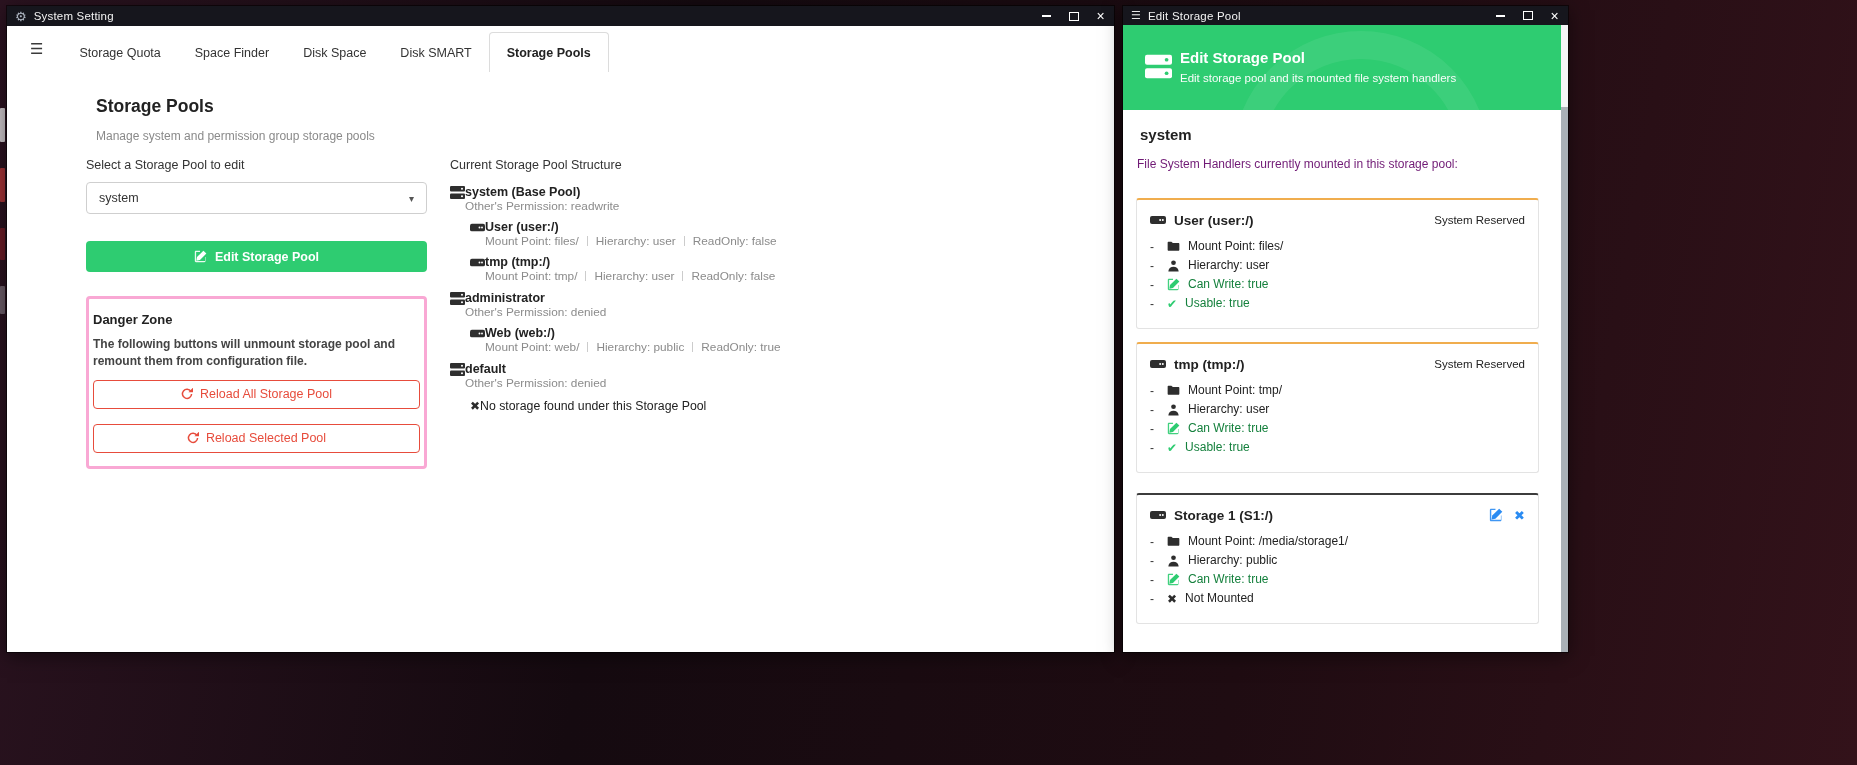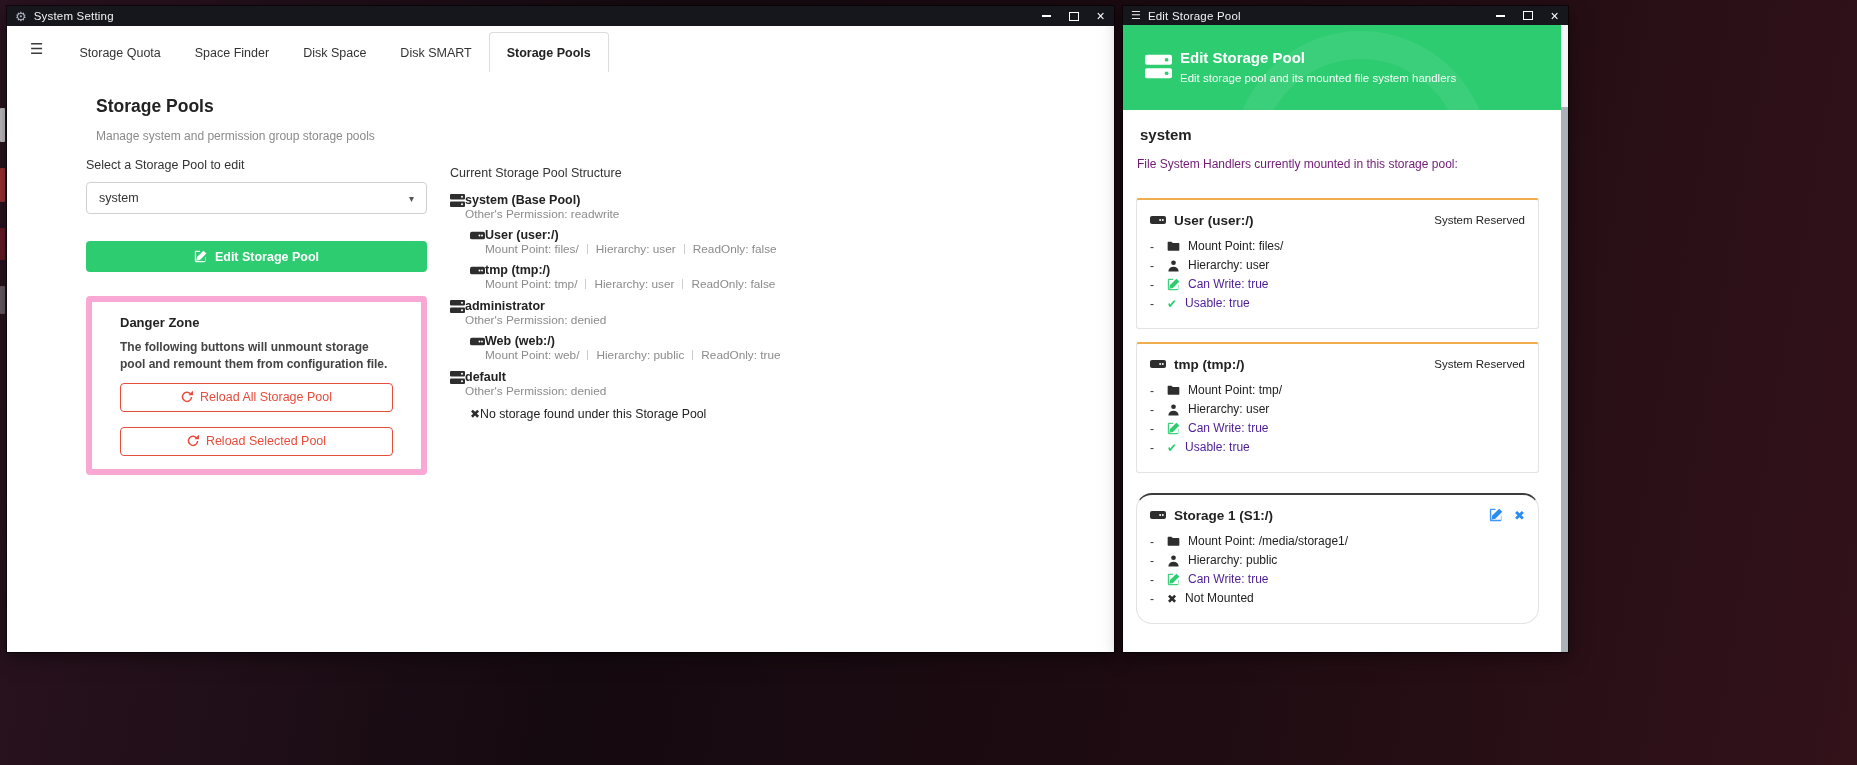--- a/index.html
+++ b/index.html
@@ -34,28 +34,28 @@
   .page-title{font-size:17.5px;font-weight:bold;color:#222;}
   .page-sub{font-size:12px;color:#8a8a8a;margin-top:12px;}
 
   .left-col{position:absolute;left:79px;top:86px;width:341px;}
   .select-label{font-size:12.5px;color:#333;}
   .dropdown{margin-top:10px;height:30px;border:1px solid #cfcfcf;border-radius:4px;background:#fff;
     display:flex;align-items:center;justify-content:space-between;padding:0 12px;font-size:12.5px;color:#333;cursor:default;}
   .caret{font-size:10px;color:#555;}
   .edit-btn{margin-top:27px;width:100%;height:31px;background:#2ecc71;border:none;border-radius:4px;color:#fff;
     font-size:12.5px;font-weight:bold;display:flex;align-items:center;justify-content:center;gap:8px;font-family:inherit;}
-  .danger{margin-top:24px;border:6px solid #f9a8d4;border-radius:4px;padding:13px 28px;}
+  .danger{margin-top:24px;border:3px solid #f9a8d4;border-radius:4px;padding:13px 4px;}
   .danger-title{font-size:13px;font-weight:bold;color:#222;}
   .danger-desc{font-size:12px;color:#444;margin-top:9px;line-height:1.45;font-weight:bold;}
   .danger-btn{margin-top:9px;width:100%;height:29px;background:#fff;border:1px solid #e74c3c;border-radius:4px;color:#e74c3c;
     font-size:12.5px;display:flex;align-items:center;justify-content:center;gap:7px;font-family:inherit;}
   .danger-btn.first{margin-top:15px;}
 
-  .right-col{position:absolute;left:443px;top:94px;}
+  .right-col{position:absolute;left:443px;top:86px;}
   .struct-head{font-size:12.5px;color:#333;}
   .tree{margin-top:13px;}
   .trow{display:flex;align-items:flex-start;}
   .pool{margin-top:8px;}
   .pool:first-child{margin-top:0;}
   .child{margin:7px 0 0 20px;}
   .t-name{font-size:12.5px;font-weight:bold;color:#222;line-height:14px;}
   .t-sub{font-size:11.8px;color:#8b8b8b;line-height:14px;margin-top:0;}
   .vsep{display:inline-block;width:1px;height:10px;background:#ccc;margin:0 8px;vertical-align:-1px;}
   .t-empty{font-size:12.3px;color:#222;line-height:15px;}
@@ -72,30 +72,30 @@
   .banner::after{content:"";position:absolute;width:200px;height:200px;border-radius:50%;border:28px solid rgba(255,255,255,.07);left:110px;top:6px;}
   .banner-icon{position:absolute;left:22px;top:28px;color:#fff;}
   .banner-title{position:absolute;left:57px;top:24px;font-size:15px;font-weight:bold;}
   .banner-sub{position:absolute;left:57px;top:47px;font-size:11.5px;opacity:.97;}
 
   .rw-pool-name{position:absolute;left:17px;top:120px;font-size:15px;font-weight:bold;color:#222;}
   .rw-label{position:absolute;left:14px;top:151px;font-size:12px;color:#701a75;}
   .cards{position:absolute;left:13px;top:192px;width:403px;}
   .card{box-sizing:border-box;border:1px solid #e3e3e3;border-top:2px solid #f0ad4e;border-radius:3px;background:#fff;
     padding:12px 13px 15px;margin-bottom:13px;}
-  .card.dark-top{border-top-color:#3c3c3c;margin-top:20px;border-radius:16px;}
+  .card.dark-top{border-top-color:#3c3c3c;margin-top:20px;}
   .card-head{display:flex;align-items:center;gap:8px;}
   .card-name{font-size:13.5px;font-weight:bold;color:#222;flex:1;}
   .card-badge{font-size:11.5px;color:#222;}
   .card-actions{display:flex;gap:11px;align-items:center;}
   .crow{display:flex;align-items:center;gap:8px;height:19px;font-size:12px;color:#222;}
   .card-head + .crow{margin-top:9px;}
   .crow::before{content:"-";width:9px;color:#333;text-align:left;}
   .crow-text{line-height:19px;}
-  .crow.green .crow-text{color:#4c1d95;}
+  .crow.green .crow-text{color:#15803d;}
   .u-check{font-size:12px;line-height:1;}
   .u-x{font-size:12px;line-height:1;color:#2c2c2c;}
   .u-x.blue{color:#2a8bf2;font-size:13px;}
 
   .rw-scroll{position:absolute;top:19px;right:0;bottom:0;width:7px;background:#aab1b7;}
   .rw-thumb{position:absolute;top:0;left:0;right:0;height:82px;background:#f4f6f7;}
 </style>
 </head>
 <body>
 

